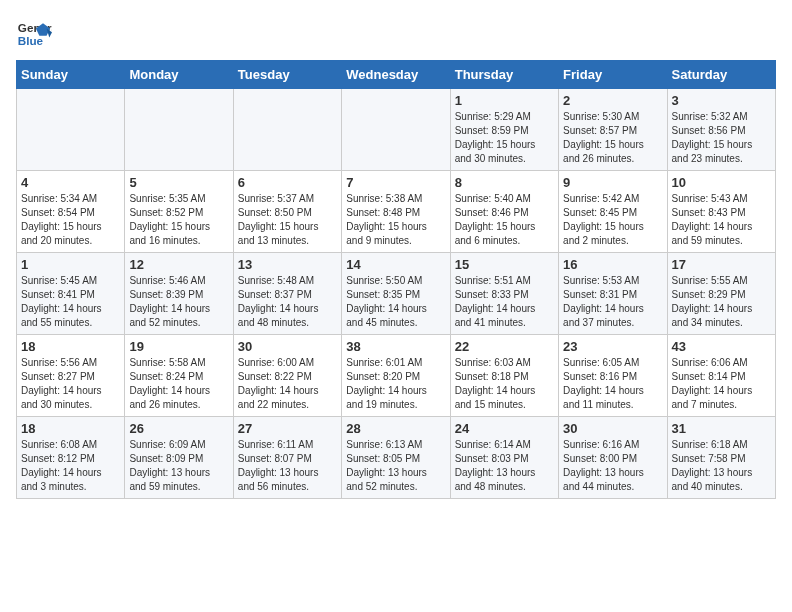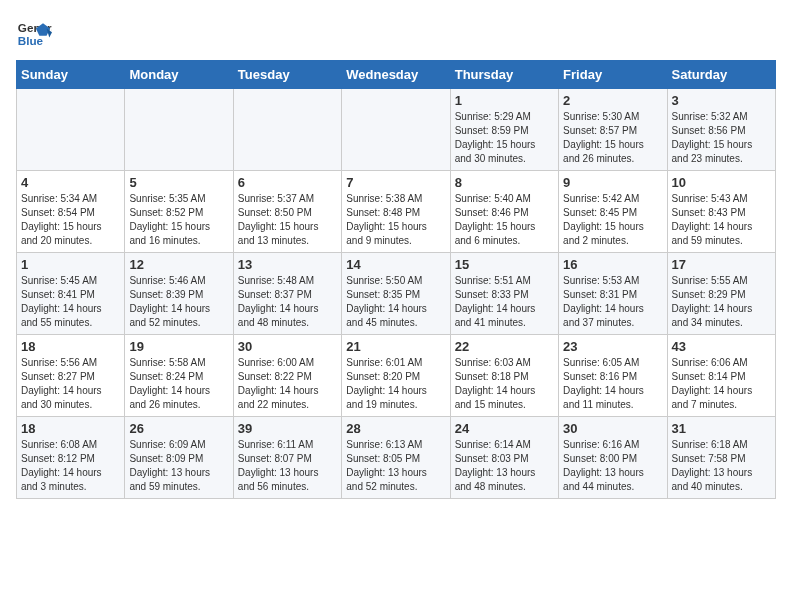--- a/index.html
+++ b/index.html
@@ -209,21 +209,21 @@
         </td>
         <td>
           <span class="day-number">19</span>
           <div class="day-info">Sunrise: 5:58 AM<br>Sunset: 8:24 PM<br>Daylight: 14 hours and 26 minutes.</div>
         </td>
         <td>
           <span class="day-number">30</span>
           <div class="day-info">Sunrise: 6:00 AM<br>Sunset: 8:22 PM<br>Daylight: 14 hours and 22 minutes.</div>
         </td>
         <td>
-          <span class="day-number">21</span>
+          <span class="day-number">38</span>
           <div class="day-info">Sunrise: 6:01 AM<br>Sunset: 8:20 PM<br>Daylight: 14 hours and 19 minutes.</div>
         </td>
         <td>
           <span class="day-number">22</span>
           <div class="day-info">Sunrise: 6:03 AM<br>Sunset: 8:18 PM<br>Daylight: 14 hours and 15 minutes.</div>
         </td>
         <td>
           <span class="day-number">23</span>
           <div class="day-info">Sunrise: 6:05 AM<br>Sunset: 8:16 PM<br>Daylight: 14 hours and 11 minutes.</div>
         </td>
@@ -235,21 +235,21 @@
       <tr>
         <td>
           <span class="day-number">18</span>
           <div class="day-info">Sunrise: 6:08 AM<br>Sunset: 8:12 PM<br>Daylight: 14 hours and 3 minutes.</div>
         </td>
         <td>
           <span class="day-number">26</span>
           <div class="day-info">Sunrise: 6:09 AM<br>Sunset: 8:09 PM<br>Daylight: 13 hours and 59 minutes.</div>
         </td>
         <td>
-          <span class="day-number">39</span>
+          <span class="day-number">27</span>
           <div class="day-info">Sunrise: 6:11 AM<br>Sunset: 8:07 PM<br>Daylight: 13 hours and 56 minutes.</div>
         </td>
         <td>
           <span class="day-number">28</span>
           <div class="day-info">Sunrise: 6:13 AM<br>Sunset: 8:05 PM<br>Daylight: 13 hours and 52 minutes.</div>
         </td>
         <td>
           <span class="day-number">24</span>
           <div class="day-info">Sunrise: 6:14 AM<br>Sunset: 8:03 PM<br>Daylight: 13 hours and 48 minutes.</div>
         </td>

